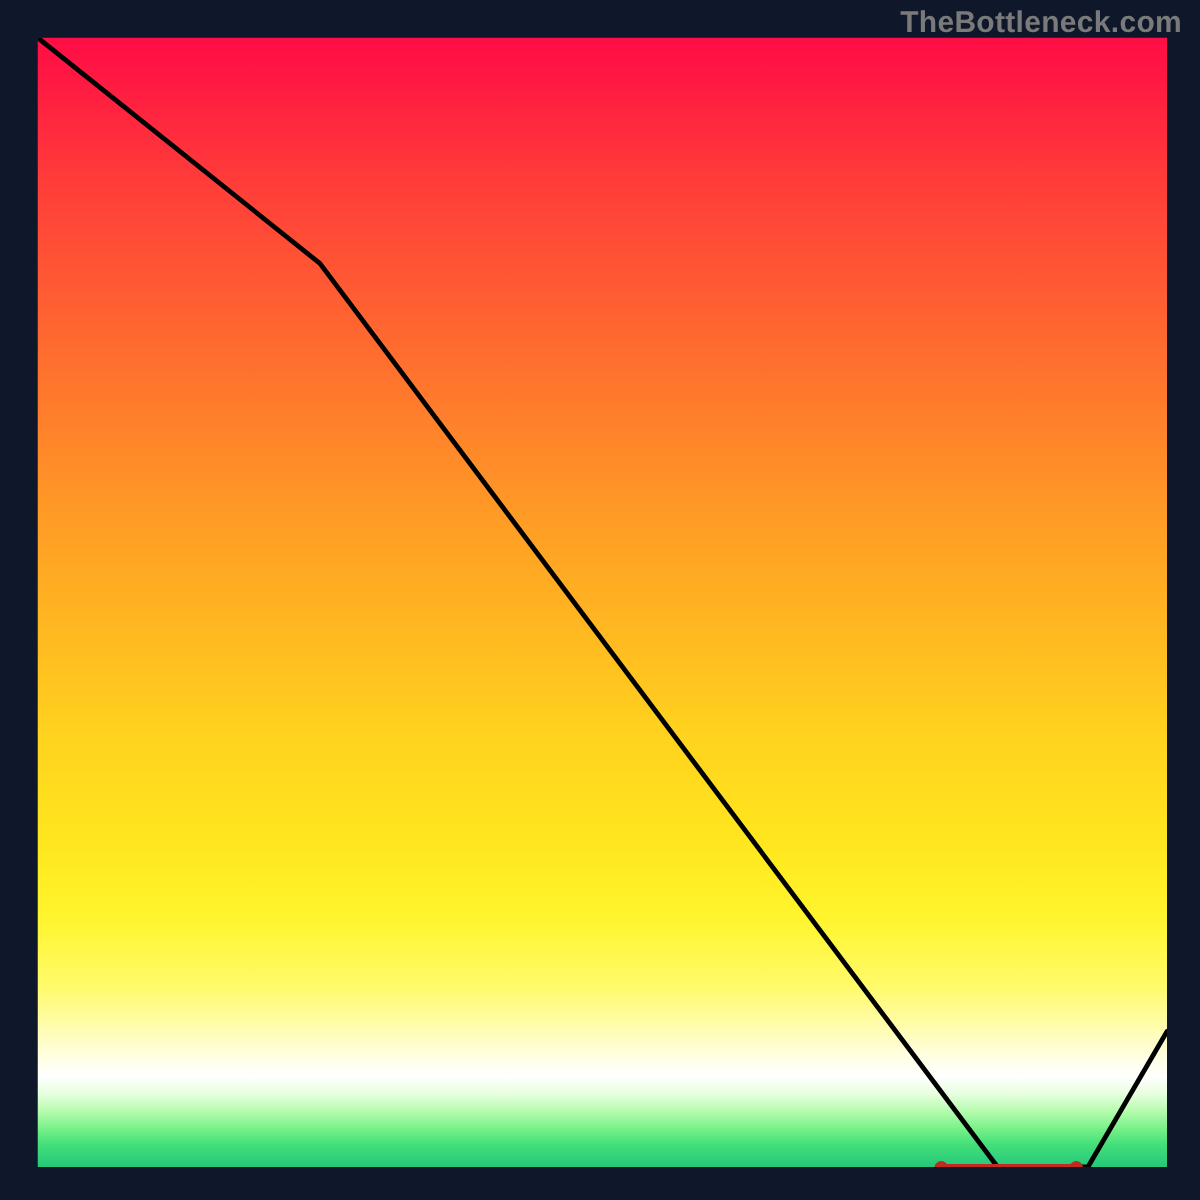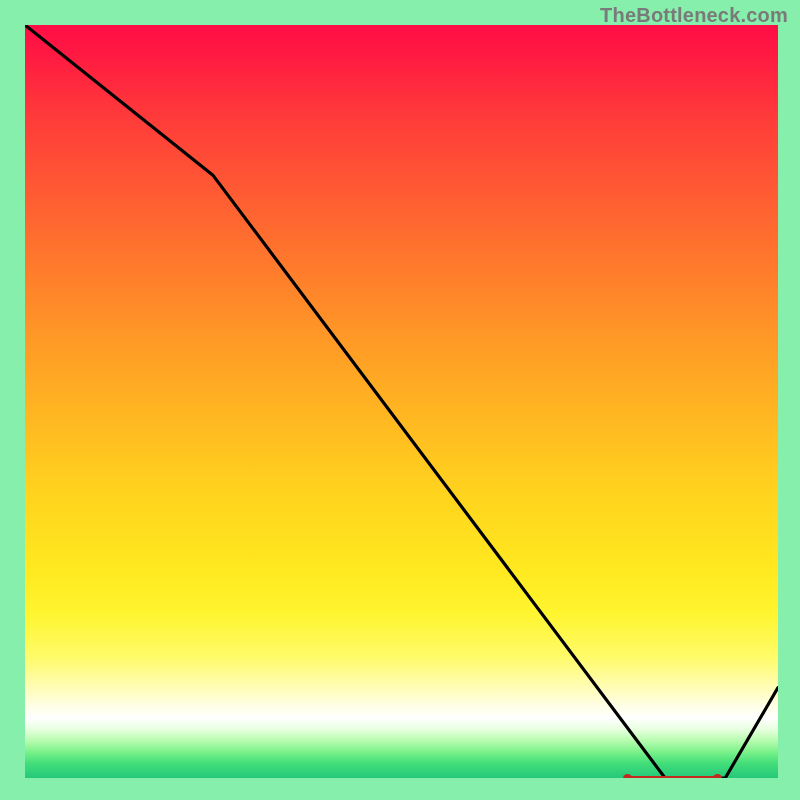--- a/index.html
+++ b/index.html
@@ -10,21 +10,21 @@
     background: #000;
     overflow: hidden;
     font-family: Arial, Helvetica, sans-serif;
   }
   .canvas {
     position: absolute;
     left: 0;
     top: 0;
     width: 800px;
     height: 800px;
-    background: #86efac;
+    background: #0f172a;
   }
   .plot {
     position: absolute;
     left: 25px;
     top: 25px;
     width: 753px;
     height: 753px;
     overflow: hidden;
   }
   .gradient {

